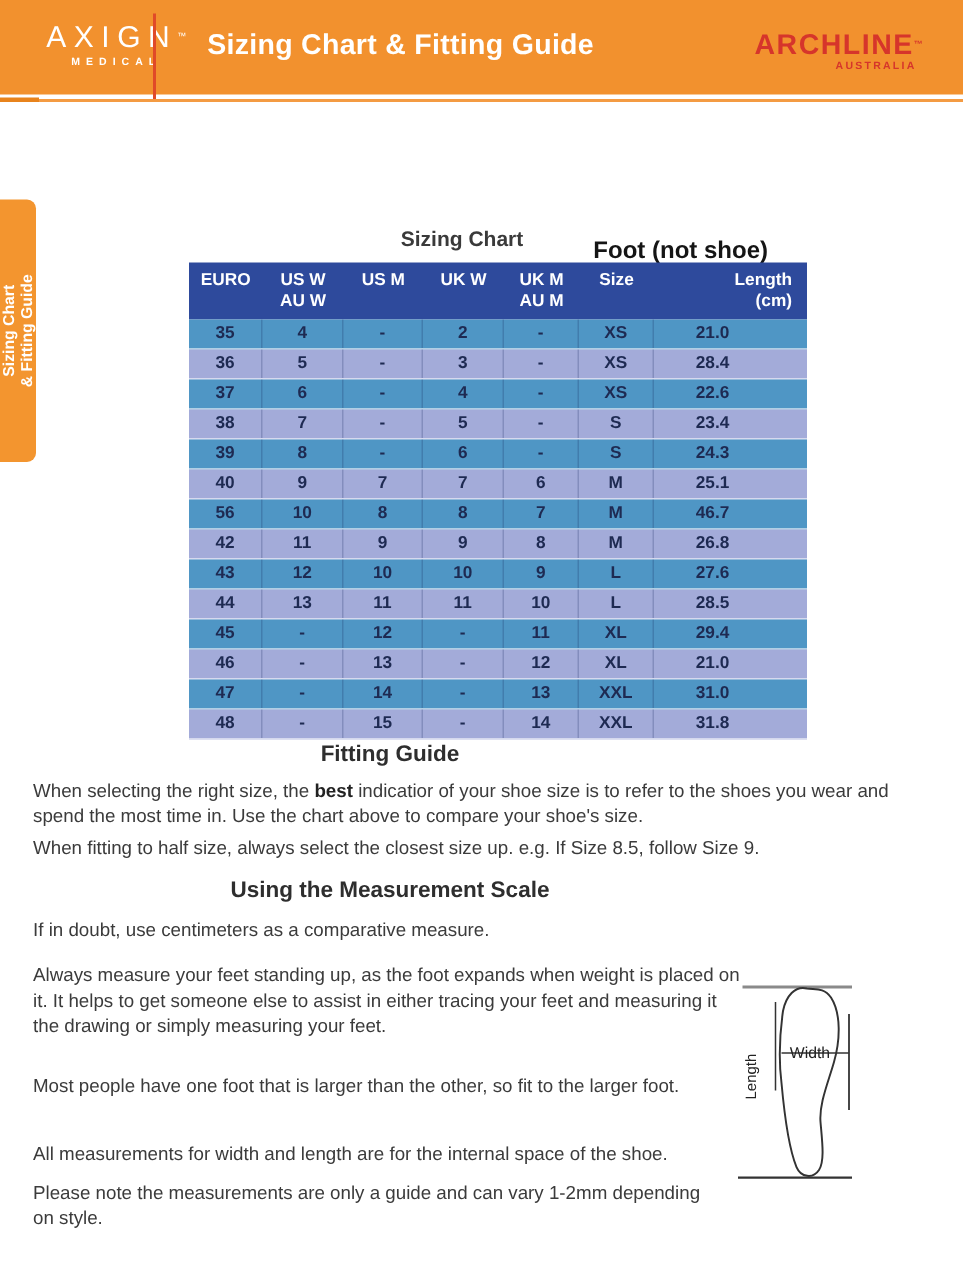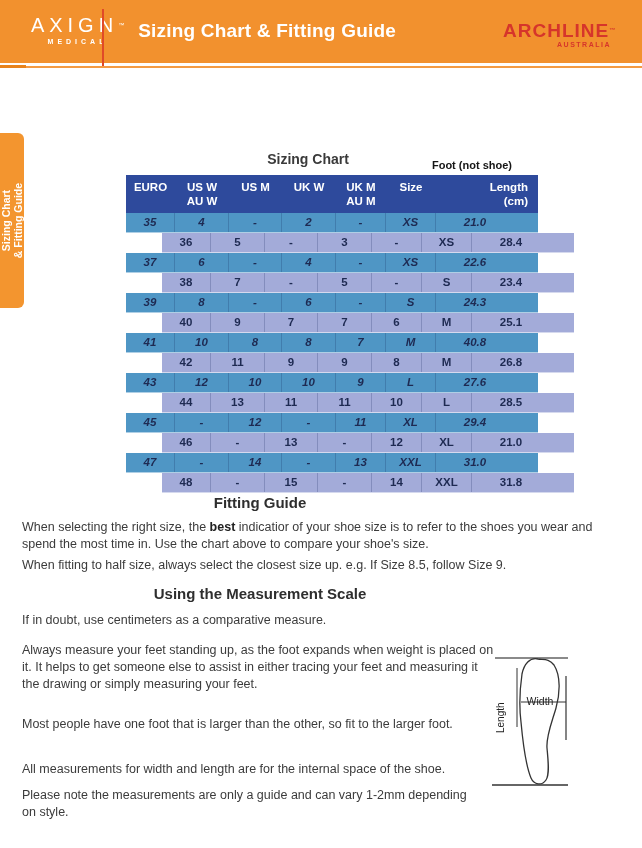--- a/index.html
+++ b/index.html
@@ -33,32 +33,32 @@
   .side-tab-inner{
     position:absolute;top:0;left:0;width:175px;height:24px;
     transform:rotate(-90deg) translateX(-175px);transform-origin:0 0;
     text-align:center;color:#fff;font-weight:bold;font-size:10.5px;line-height:12px;
   }
 
   
   .table-title{position:absolute;left:102px;top:151px;width:412px;text-align:center;
     font-size:14px;font-weight:bold;color:#3a3a3a;}
   .foot-note{position:absolute;left:370px;top:159px;width:142px;text-align:right;
-    font-size:11px;font-weight:bold;color:#151515;}
+    font-size:16px;font-weight:bold;color:#151515;}
   .sizing-table{position:absolute;left:102px;top:175px;width:412px;padding-left:24px;}
   .trow{display:flex;width:412px;}
   .thead-row{background:#2E4A9C;height:38px;color:#ffffff;}
   .th,.td{box-sizing:border-box;flex:0 0 auto;font-weight:bold;}
   .th{font-size:11.5px;line-height:14px;padding-top:5px;text-align:center;}
   .td{font-size:11.5px;height:19px;line-height:19px;text-align:center;color:#1E2A52;
       border-right:1px solid rgba(20,35,90,0.22);}
   .td:last-child{border-right:none;text-align:center;}
   .body-row{height:19px;border-bottom:1px solid rgba(255,255,255,0.55);}
-  .row-blue{background:#4F96C5;font-style:italic;}
-  .row-peri{background:#A3ABD9;margin-left:36px;}
+  .row-blue{background:#4F96C5;}
+  .row-peri{background:#A3ABD9;}
   .c0{width:49px;} .c1{width:54px;} .c2{width:53px;} .c3{width:54px;}
   .c4{width:50px;} .c5{width:50px;}
   .c6{width:102px;text-align:right;}
   .th.c6{padding-right:10px;}
   .td.c6{padding-right:24px;}
 
   
   .sec-heading{position:absolute;width:520px;left:0;text-align:center;
     font-size:15px;font-weight:bold;color:#2e2e2e;}
   .body-text{position:absolute;left:22px;font-size:12.5px;line-height:17px;color:#3b3b3b;}
@@ -171,27 +171,27 @@
       <div class="trow body-row row-peri">
         <div class="td c0">40</div>
         <div class="td c1">9</div>
         <div class="td c2">7</div>
         <div class="td c3">7</div>
         <div class="td c4">6</div>
         <div class="td c5">M</div>
         <div class="td c6">25.1</div>
       </div>
       <div class="trow body-row row-blue">
-        <div class="td c0">41</div>
+        <div class="td c0">56</div>
         <div class="td c1">10</div>
         <div class="td c2">8</div>
         <div class="td c3">8</div>
         <div class="td c4">7</div>
         <div class="td c5">M</div>
-        <div class="td c6">40.8</div>
+        <div class="td c6">46.7</div>
       </div>
       <div class="trow body-row row-peri">
         <div class="td c0">42</div>
         <div class="td c1">11</div>
         <div class="td c2">9</div>
         <div class="td c3">9</div>
         <div class="td c4">8</div>
         <div class="td c5">M</div>
         <div class="td c6">26.8</div>
       </div>

